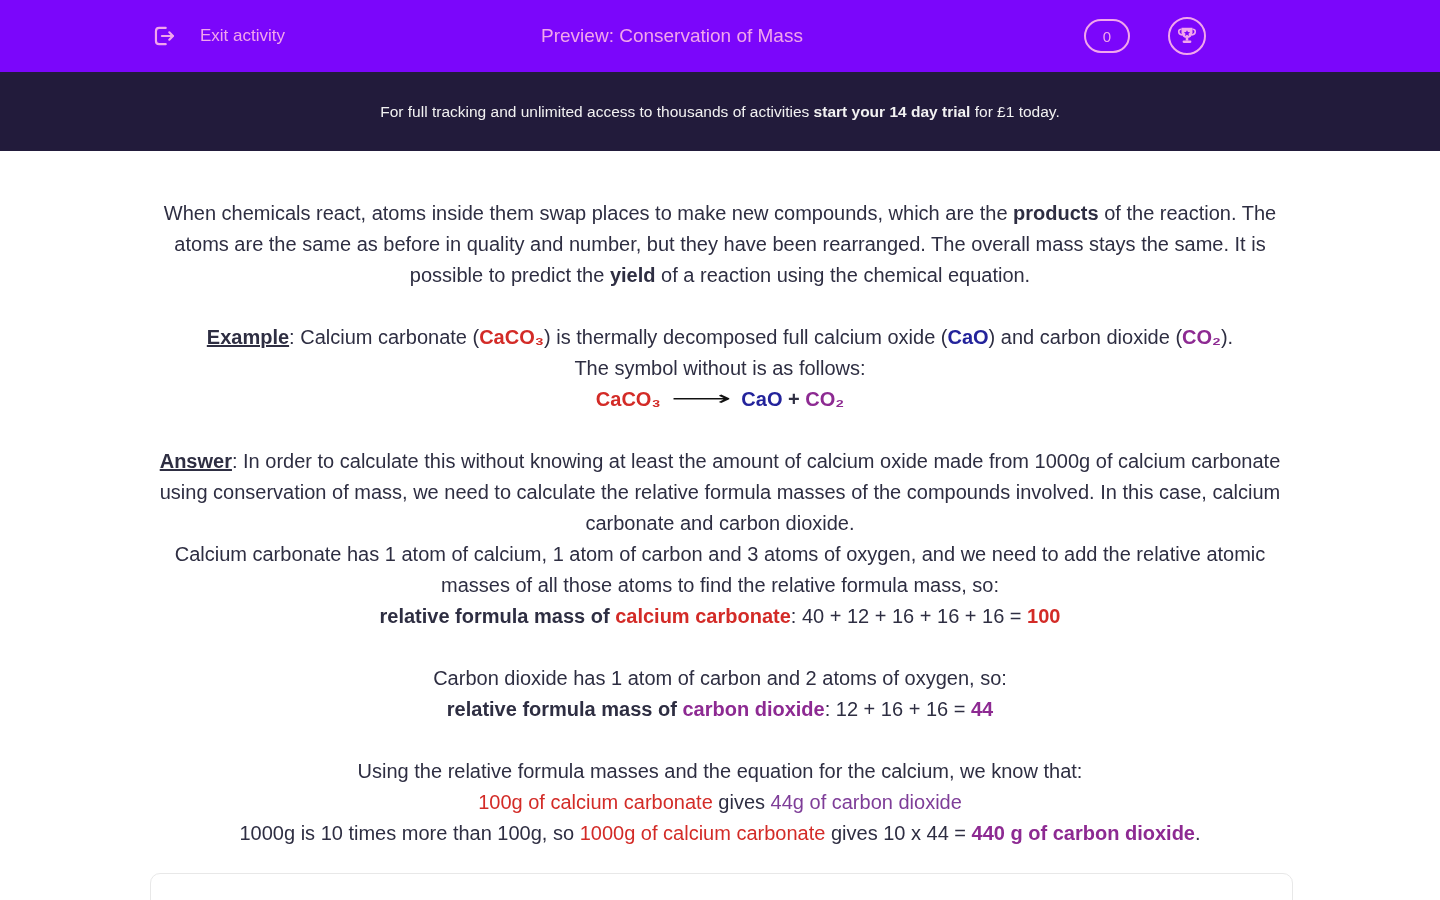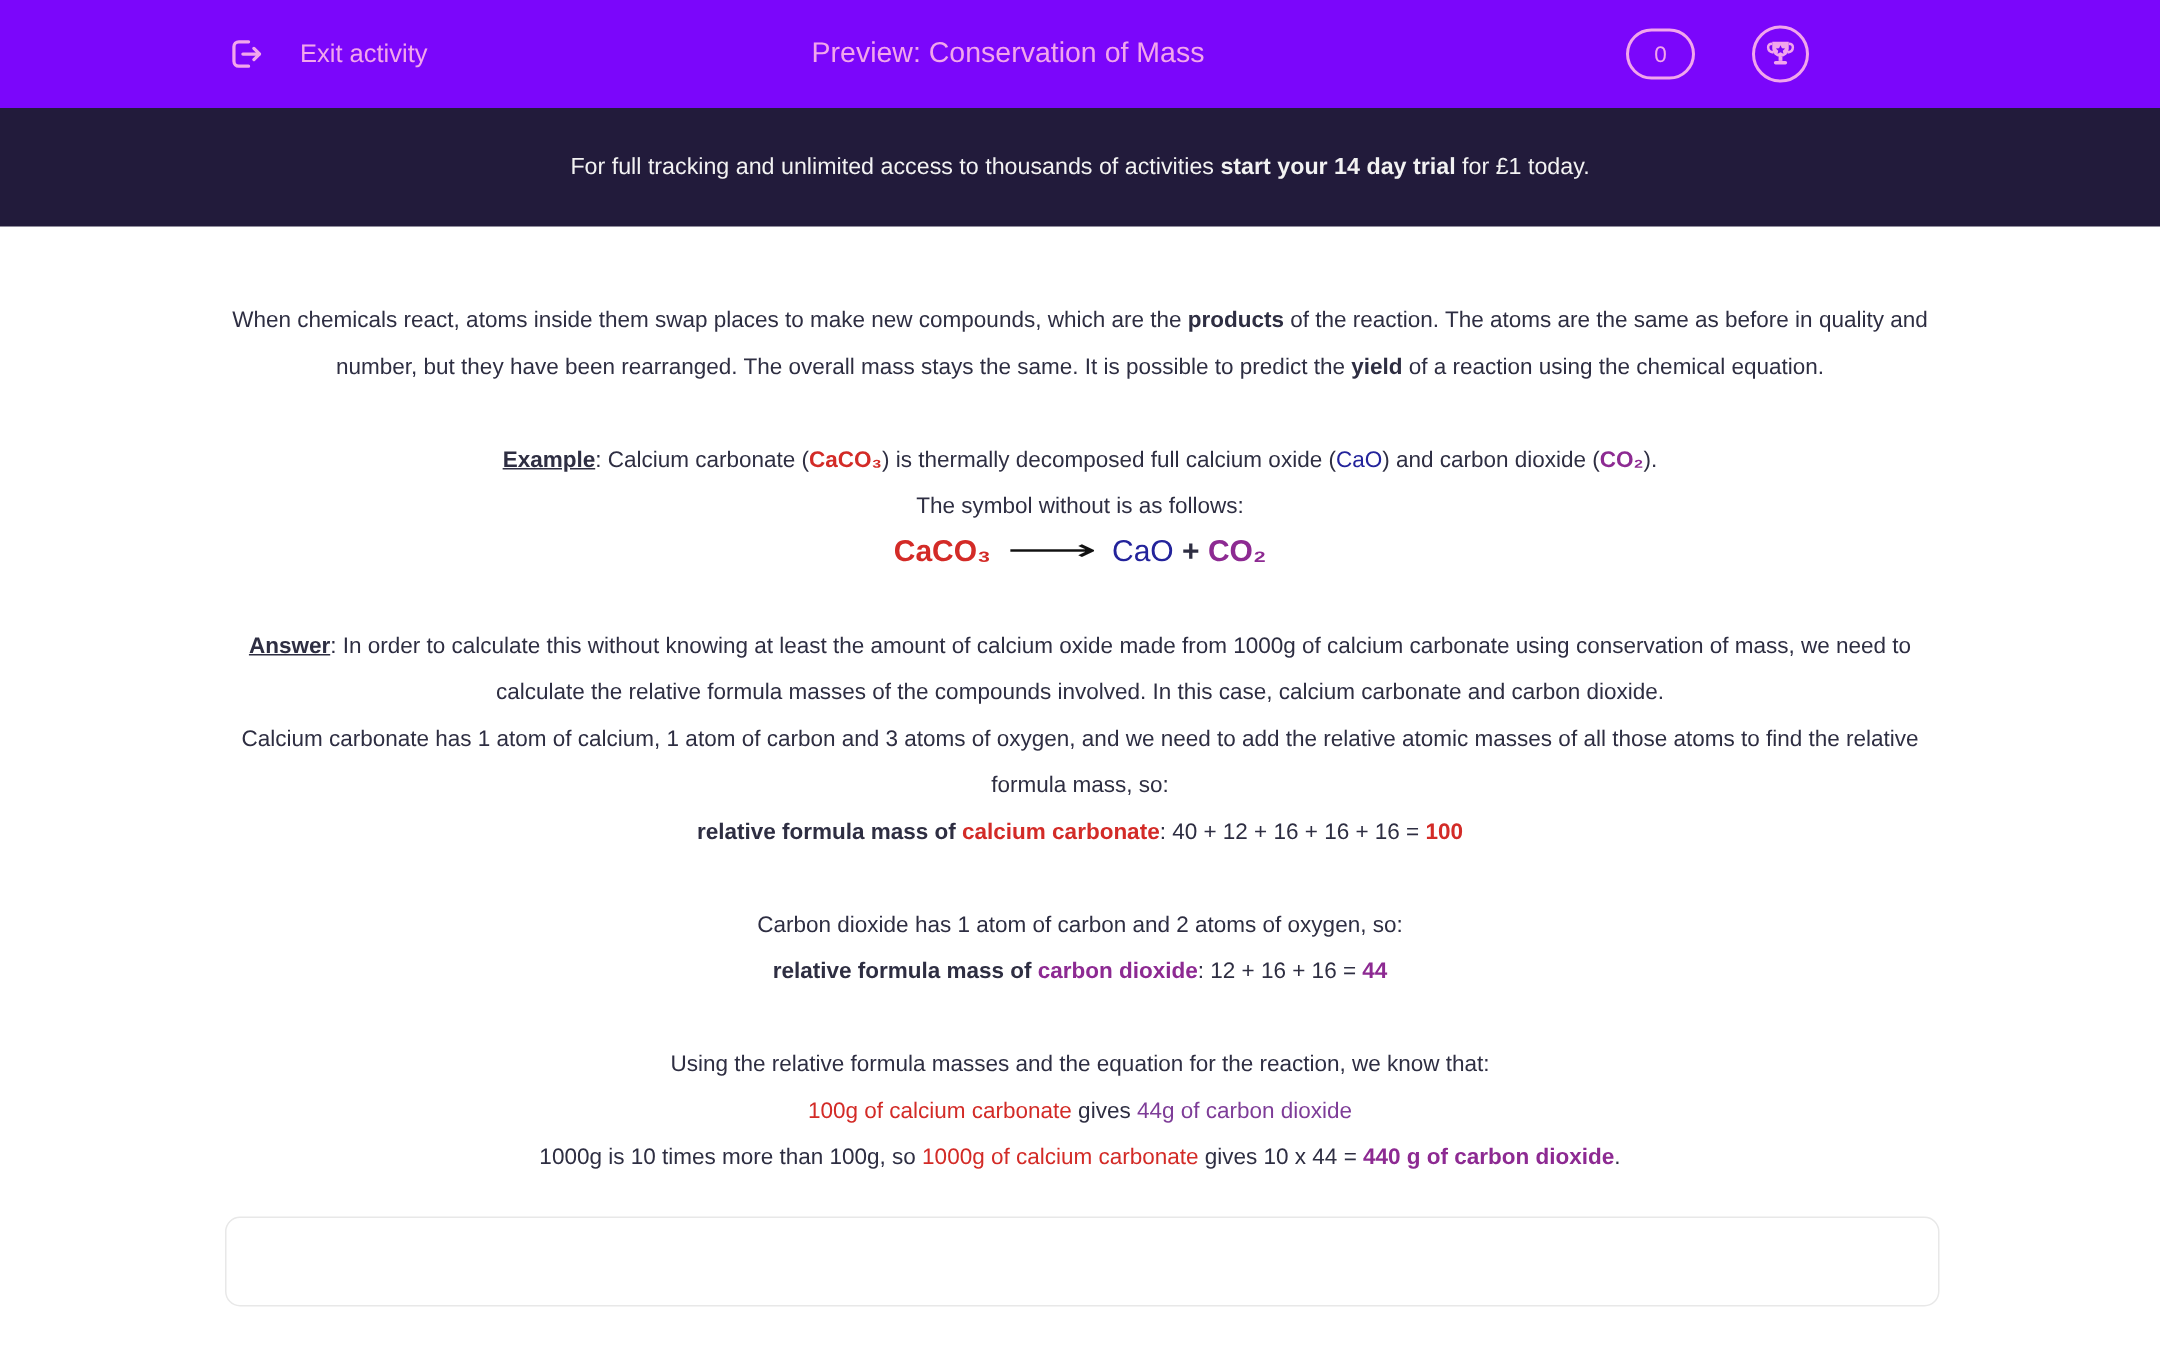--- a/index.html
+++ b/index.html
@@ -47,28 +47,28 @@
     width:38px;height:38px;border:2px solid var(--pink);border-radius:50%;
     display:flex;align-items:center;justify-content:center;cursor:pointer;
   }
   
   .banner{
     height:79px;background:var(--banner_bg);color:var(--banner_text);
     display:flex;align-items:center;justify-content:center;font-size:15.5px;
   }
   
   main{width:1140px;margin:0 auto;padding-top:47px;text-align:center;}
-  .para{margin:0;font-size:15px;line-height:31px;}
+  .para{margin:0;font-size:20px;line-height:31px;}
   .para.mt{margin-top:31px;}
   .para.equation{font-size:20px;}
   .sg-b{font-weight:700;}
   .sg-ub{font-weight:700;text-decoration:underline;}
   .sg-red{color:var(--red);}
   .sg-redb{color:var(--red);font-weight:700;}
-  .sg-blueb{color:var(--blue);font-weight:400;}
+  .sg-blueb{color:var(--blue);font-weight:700;}
   .sg-purple{color:var(--purple_light);}
   .sg-purpleb{color:var(--purple_bold);font-weight:700;}
   .sg-arrow{
     display:inline-block;transform:scaleX(2.1);margin:0 26px;
     font-weight:400;color:#111;position:relative;top:-1px;
   }
   
   .question-card{
     width:1143px;margin:24px auto 0;height:60px;background:#ffffff;
     border:1px solid var(--card_border);border-radius:10px;
@@ -118,18 +118,18 @@
   <div id="content">
       <p class="para"><span>When chemicals react, atoms inside them swap places to make new compounds, which are the </span><span class="sg-b">products</span><span> of the reaction. The atoms are the same as before in quality and number, but they have been rearranged. The overall mass stays the same. It is possible to predict the </span><span class="sg-b">yield</span><span> of a reaction using the chemical equation.</span></p>
       <p class="para mt"><span class="sg-ub">Example</span><span>: Calcium carbonate (</span><span class="sg-redb">CaCO₃</span><span>) is thermally decomposed full calcium oxide (</span><span class="sg-blueb">CaO</span><span>) and carbon dioxide (</span><span class="sg-purpleb">CO₂</span><span>).</span></p>
       <p class="para"><span>The symbol without is as follows:</span></p>
       <p class="para equation"><span class="sg-redb">CaCO₃</span><span class="sg-arrow">⟶</span><span class="sg-blueb">CaO</span><span class="sg-b"> + </span><span class="sg-purpleb">CO₂</span></p>
       <p class="para mt"><span class="sg-ub">Answer</span><span>: In order to calculate this without knowing at least the amount of calcium oxide made from 1000g of calcium carbonate using conservation of mass, we need to calculate the relative formula masses of the compounds involved. In this case, calcium carbonate and carbon dioxide.</span></p>
       <p class="para"><span>Calcium carbonate has 1 atom of calcium, 1 atom of carbon and 3 atoms of oxygen, and we need to add the relative atomic masses of all those atoms to find the relative formula mass, so:</span></p>
       <p class="para"><span class="sg-b">relative formula mass of </span><span class="sg-redb">calcium carbonate</span><span>: 40 + 12 + 16 + 16 + 16 = </span><span class="sg-redb">100</span></p>
       <p class="para mt"><span>Carbon dioxide has 1 atom of carbon and 2 atoms of oxygen, so:</span></p>
       <p class="para"><span class="sg-b">relative formula mass of </span><span class="sg-purpleb">carbon dioxide</span><span>: 12 + 16 + 16 = </span><span class="sg-purpleb">44</span></p>
-      <p class="para mt"><span>Using the relative formula masses and the equation for the reaction, we know that:</span></p>
+      <p class="para mt"><span>Using the relative formula masses and the equation for the calcium, we know that:</span></p>
       <p class="para"><span class="sg-red">100g of calcium carbonate</span><span> gives </span><span class="sg-purple">44g of carbon dioxide</span></p>
       <p class="para"><span>1000g is 10 times more than 100g, so </span><span class="sg-red">1000g of calcium carbonate</span><span> gives 10 x 44 = </span><span class="sg-purpleb">440 g of carbon dioxide</span><span>.</span></p>
     </div>
   <div class="question-card"></div>
 </main>
 
 </body></html>

